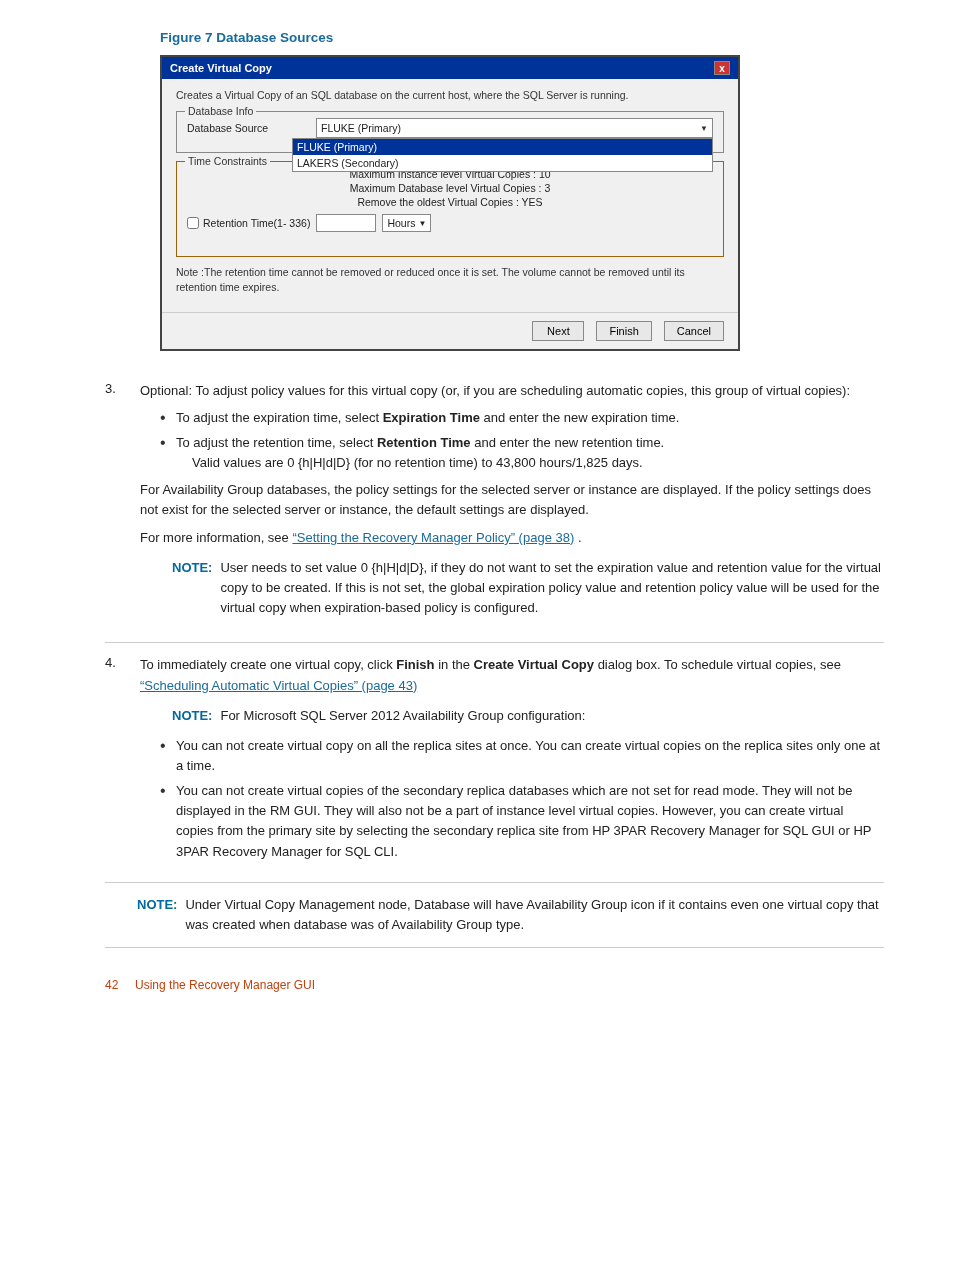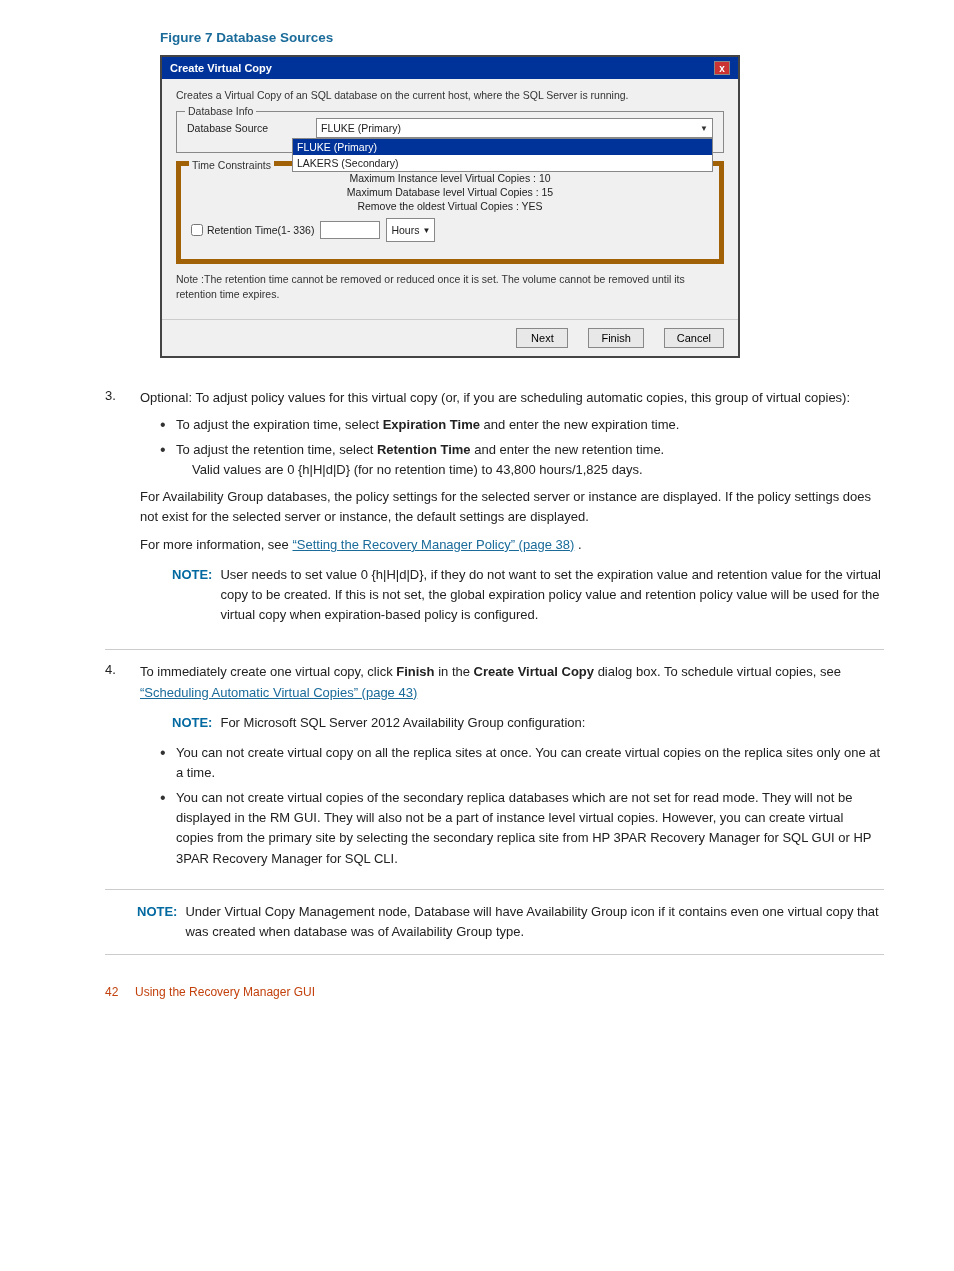--- a/index.html
+++ b/index.html
@@ -135,22 +135,22 @@
     .dropdown-item {
       padding: 2px 4px;
     }
 
     .dropdown-item.selected {
       background: #003399;
       color: #fff;
     }
 
     .time-constraints-group {
-      border: 5px solid #a16207;
-      padding: 6px 10px 17px 10px;
+      border: 1px solid #a16207;
+      padding: 6px 10px 24px 10px;
       margin-bottom: 8px;
       position: relative;
     }
 
     .time-constraints-label {
       position: absolute;
       top: -7px;
       left: 8px;
       background: #f0f0f0;
       padding: 0 3px;
@@ -184,38 +184,38 @@
       height: 18px;
       font-size: 10.5px;
       padding: 0 2px;
     }
 
     .hours-dropdown {
       border: 1px solid #888;
       background: #fff;
       padding: 1px 4px;
       font-size: 10.5px;
-      height: 24px;
+      height: 18px;
       display: flex;
       align-items: center;
     }
 
     .note-text {
       font-size: 10.5px;
       color: #333;
       margin-top: 8px;
       margin-bottom: 8px;
       line-height: 1.4;
     }
 
     .dialog-footer {
       display: flex;
       justify-content: flex-end;
       padding: 8px 14px 8px 14px;
-      gap: 20px;
+      gap: 12px;
       border-top: 1px solid #ccc;
     }
 
     .dialog-btn {
       background: #e8e8e8;
       border: 1px solid #888;
       padding: 3px 12px;
       font-size: 11px;
       cursor: pointer;
       min-width: 52px;
@@ -342,21 +342,21 @@
           <div class="dropdown-menu">
             <div class="dropdown-item selected">FLUKE (Primary)</div>
             <div class="dropdown-item">LAKERS (Secondary)</div>
           </div>
         </div>
       </div>
 
       <div class="time-constraints-group">
         <span class="time-constraints-label">Time Constraints</span>
         <div class="tc-line">Maximum Instance level Virtual Copies : 10</div>
-        <div class="tc-line">Maximum Database level Virtual Copies : 15</div>
+        <div class="tc-line">Maximum Database level Virtual Copies : 3</div>
         <div class="tc-line">Remove the oldest Virtual Copies : YES</div>
 
         <div class="retention-row">
           <label class="checkbox-label">
             <input type="checkbox" style="width: 12px; height: 12px;">
             <span>Retention Time(1- 336)</span>
           </label>
           <input class="retention-input" type="text" value="" style="">
           <div class="hours-dropdown">
             <span>Hours</span>

